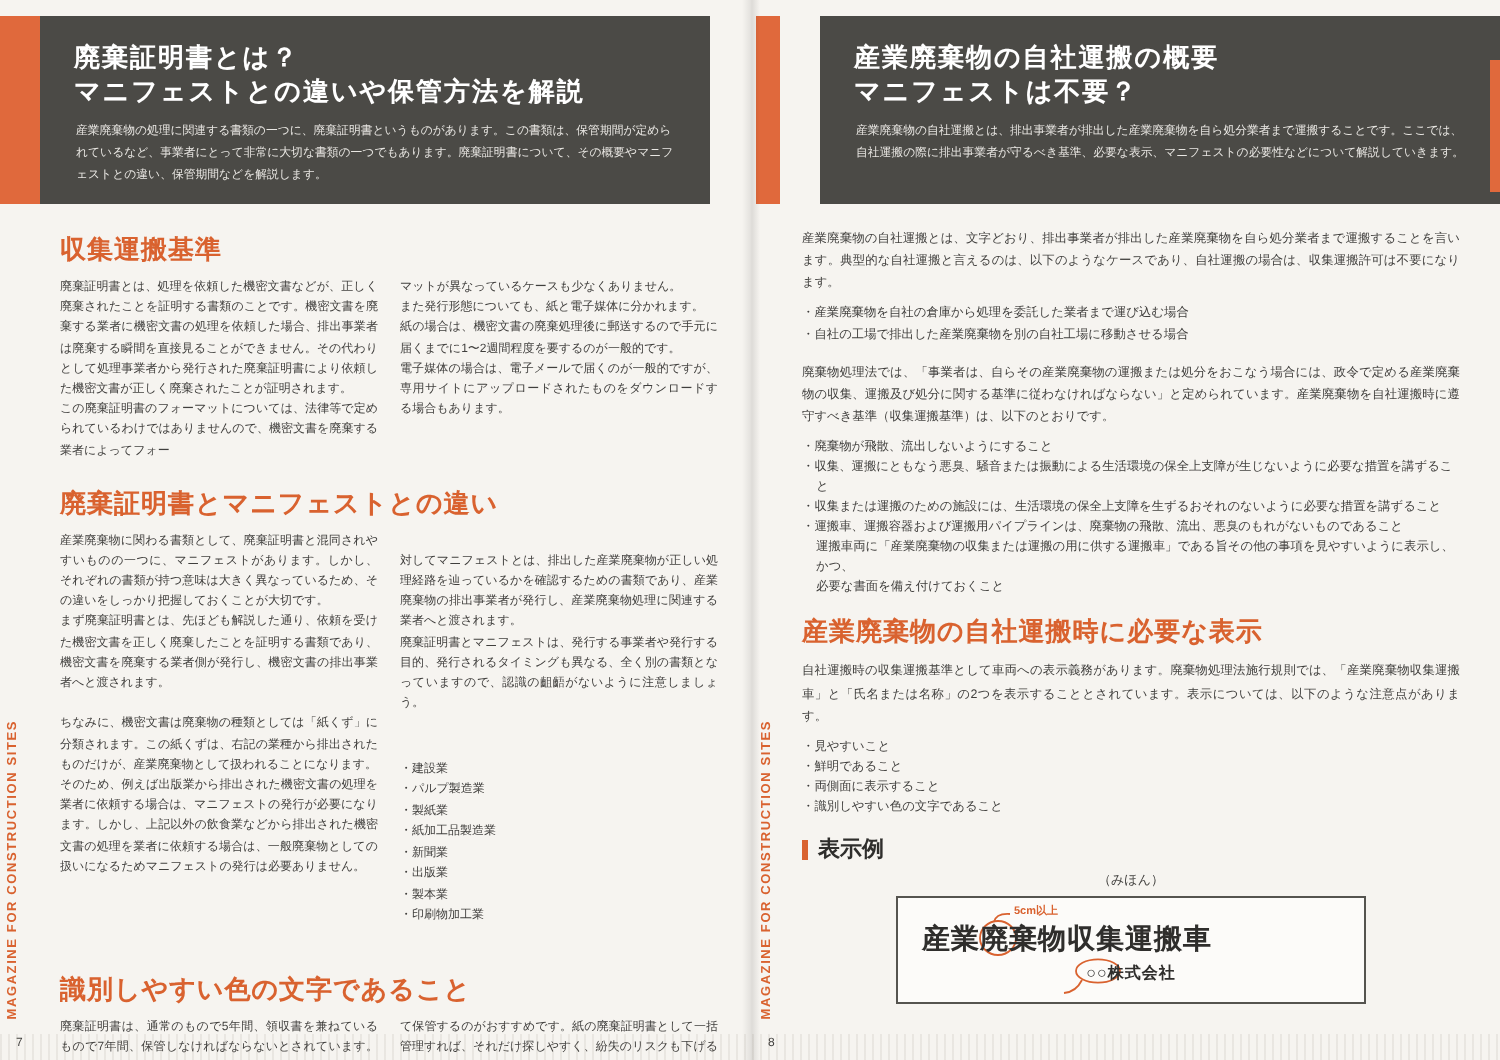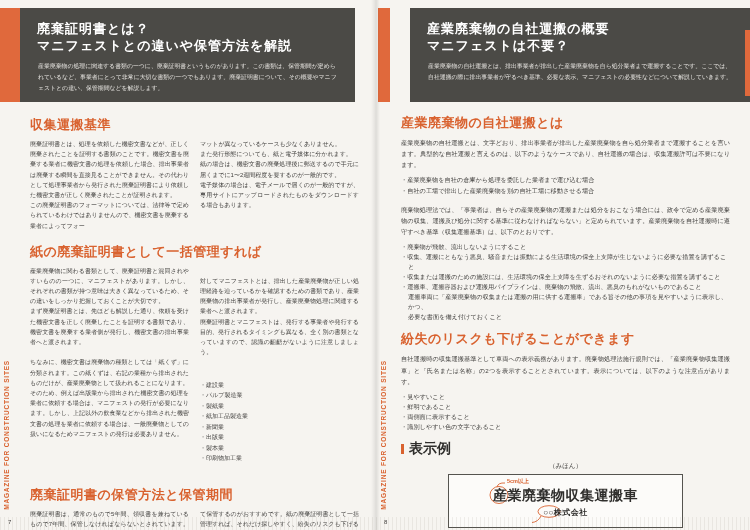--- a/index.html
+++ b/index.html
@@ -40,25 +40,25 @@
   .ind-list { margin-top:12px; }
   .ind-list .li { font-size:6px; line-height:1.75; color:#403f3d; }
 
   .rbody { font-size:6.2px; line-height:1.8; color:#403f3d; text-align:justify; white-space:pre-line; margin-bottom:5px; }
   .blist { margin-top:2px; }
   .blist .li { font-size:6.2px; line-height:1.62; color:#403f3d; white-space:pre-line; padding-left:7px; text-indent:-7px; }
 
   
   .example-label { display:flex; align-items:center; margin:8px 0 4px 0; }
   .example-label .bar { width:3px; height:10px; background:#d9622f; margin-right:5px; }
-  .example-label .txt { font-size:14px; font-weight:bold; color:#2f2e2c; }
+  .example-label .txt { font-size:11px; font-weight:bold; color:#2f2e2c; }
   .sample-caption { text-align:center; font-size:6.5px; color:#403f3d; margin:2px 0 3px 0; }
   .sign-box { position:relative; width:235px; height:54px; margin:0 auto;
     border:1.5px solid #55544f; background:#fcfbf9; }
-  .sign-line1 { position:absolute; top:12px; left:0; width:100%; text-align:center;
+  .sign-line1 { position:absolute; top:12px; left:12px; width:100%; text-align:left;
     font-size:14px; font-weight:bold; color:#2f2e2c; letter-spacing:0.5px; }
   .sign-line2 { position:absolute; top:32px; left:0; width:100%; text-align:center;
     font-size:8px; font-weight:bold; color:#2f2e2c; letter-spacing:0.5px; }
   .sign-svg { position:absolute; left:0; top:0; width:235px; height:54px; }
   .annot { position:absolute; font-size:5.5px; color:#d9622f; font-weight:bold; }
   .annot-top { left:58px; top:3px; }
 
   
   .sidebar-text { position:absolute; bottom:20px; color:#d9622f; font-weight:bold;
     font-size:6.5px; letter-spacing:0.8px; writing-mode:vertical-rl; transform:rotate(180deg); }
@@ -86,36 +86,36 @@
         <div class="cols">
           <div class="col">廃棄証明書とは、処理を依頼した機密文書などが、正しく廃棄されたことを証明する書類のことです。機密文書を廃棄する業者に機密文書の処理を依頼した場合、排出事業者は廃棄する瞬間を直接見ることができません。その代わりとして処理事業者から発行された廃棄証明書により依頼した機密文書が正しく廃棄されたことが証明されます。
 この廃棄証明書のフォーマットについては、法律等で定められているわけではありませんので、機密文書を廃棄する業者によってフォー</div>
           <div class="col">マットが異なっているケースも少なくありません。
 また発行形態についても、紙と電子媒体に分かれます。
 紙の場合は、機密文書の廃棄処理後に郵送するので手元に届くまでに1〜2週間程度を要するのが一般的です。
 電子媒体の場合は、電子メールで届くのが一般的ですが、専用サイトにアップロードされたものをダウンロードする場合もあります。</div>
         </div>
       </section>
       <section>
-        <h2 class="sec">紙の廃棄証明書として一括管理すれば</h2>
+        <h2 class="sec">廃棄証明書とマニフェストとの違い</h2>
         <div class="cols">
           <div class="col">産業廃棄物に関わる書類として、廃棄証明書と混同されやすいものの一つに、マニフェストがあります。しかし、それぞれの書類が持つ意味は大きく異なっているため、その違いをしっかり把握しておくことが大切です。
 まず廃棄証明書とは、先ほども解説した通り、依頼を受けた機密文書を正しく廃棄したことを証明する書類であり、機密文書を廃棄する業者側が発行し、機密文書の排出事業者へと渡されます。
 
 ちなみに、機密文書は廃棄物の種類としては「紙くず」に分類されます。この紙くずは、右記の業種から排出されたものだけが、産業廃棄物として扱われることになります。
 そのため、例えば出版業から排出された機密文書の処理を業者に依頼する場合は、マニフェストの発行が必要になります。しかし、上記以外の飲食業などから排出された機密文書の処理を業者に依頼する場合は、一般廃棄物としての扱いになるためマニフェストの発行は必要ありません。</div>
           <div class="col">
             <div>対してマニフェストとは、排出した産業廃棄物が正しい処理経路を辿っているかを確認するための書類であり、産業廃棄物の排出事業者が発行し、産業廃棄物処理に関連する業者へと渡されます。
 廃棄証明書とマニフェストは、発行する事業者や発行する目的、発行されるタイミングも異なる、全く別の書類となっていますので、認識の齟齬がないように注意しましょう。</div>
             <div class="ind-list"><div class="li">・建設業</div><div class="li">・パルプ製造業</div><div class="li">・製紙業</div><div class="li">・紙加工品製造業</div><div class="li">・新聞業</div><div class="li">・出版業</div><div class="li">・製本業</div><div class="li">・印刷物加工業</div></div>
           </div>
         </div>
       </section>
       <section>
-        <h2 class="sec">廃棄証明書の保管方法と保管期間</h2>
+        <h2 class="sec">識別しやすい色の文字であること</h2>
         <div class="cols">
           <div class="col">廃棄証明書は、通常のもので5年間、領収書を兼ねているもので7年間、保管しなければならないとされています。どちらの場合でも、保存期間としては長期になりますので、紛失してしまわないようにしっかりと管理することが大切です。
 上でも解説した通り、廃棄証明書の発行形態は業者によってさまざまであるため、仮にメールで送られてきた廃棄証明書であっても、印刷し</div>
           <div class="col">て保管するのがおすすめです。紙の廃棄証明書として一括管理すれば、それだけ探しやすく、紛失のリスクも下げることができます。
 領収書を兼ねているものであれば、会計書類と一緒に保管し、会計伝票と連動した通し番号をつけておけば、後から探すときも便利でしょう。
 領収書を兼ねていないものであれば、紛失防止のために専用のファイルを作って保管することをおすすめします。</div>
         </div>
       </section>
     </div>
     <div class="sidebar-text">MAGAZINE FOR CONSTRUCTION SITES</div>
@@ -124,40 +124,39 @@
 
   <div class="page page-right">
     <div class="hdr-bar"></div>
     <div class="hdr-box">
       <h1>産業廃棄物の自社運搬の概要
 マニフェストは不要？</h1>
       <p class="lead">産業廃棄物の自社運搬とは、排出事業者が排出した産業廃棄物を自ら処分業者まで運搬することです。ここでは、自社運搬の際に排出事業者が守るべき基準、必要な表示、マニフェストの必要性などについて解説していきます。</p>
     </div>
     <div class="content" style="margin-top:102px;">
       <section>
-        <h2 class="sec">産業廃棄物の自社運搬とは</h2>
         <div class="rbody">産業廃棄物の自社運搬とは、文字どおり、排出事業者が排出した産業廃棄物を自ら処分業者まで運搬することを言います。典型的な自社運搬と言えるのは、以下のようなケースであり、自社運搬の場合は、収集運搬許可は不要になります。</div>
         <div class="blist">
             <div class="li">・産業廃棄物を自社の倉庫から処理を委託した業者まで運び込む場合</div>
             <div class="li">・自社の工場で排出した産業廃棄物を別の自社工場に移動させる場合</div>
           </div>
       </section>
       <section>
         <div class="rbody">廃棄物処理法では、「事業者は、自らその産業廃棄物の運搬または処分をおこなう場合には、政令で定める産業廃棄物の収集、運搬及び処分に関する基準に従わなければならない」と定められています。産業廃棄物を自社運搬時に遵守すべき基準（収集運搬基準）は、以下のとおりです。</div>
         <div class="blist">
             <div class="li">・廃棄物が飛散、流出しないようにすること</div>
             <div class="li">・収集、運搬にともなう悪臭、騒音または振動による生活環境の保全上支障が生じないように必要な措置を講ずること</div>
             <div class="li">・収集または運搬のための施設には、生活環境の保全上支障を生ずるおそれのないように必要な措置を講ずること</div>
             <div class="li">・運搬車、運搬容器および運搬用パイプラインは、廃棄物の飛散、流出、悪臭のもれがないものであること
 運搬車両に「産業廃棄物の収集または運搬の用に供する運搬車」である旨その他の事項を見やすいように表示し、かつ、
 必要な書面を備え付けておくこと</div>
           </div>
       </section>
       <section>
-        <h2 class="sec">紛失のリスクも下げることができます</h2>
+        <h2 class="sec">産業廃棄物の自社運搬時に必要な表示</h2>
         <div class="rbody">自社運搬時の収集運搬基準として車両への表示義務があります。廃棄物処理法施行規則では、「産業廃棄物収集運搬車」と「氏名または名称」の2つを表示することとされています。表示については、以下のような注意点があります。</div>
         <div class="blist">
             <div class="li">・見やすいこと</div>
             <div class="li">・鮮明であること</div>
             <div class="li">・両側面に表示すること</div>
             <div class="li">・識別しやすい色の文字であること</div>
           </div>
 
         <div class="example-label">
           <span class="bar"></span>

